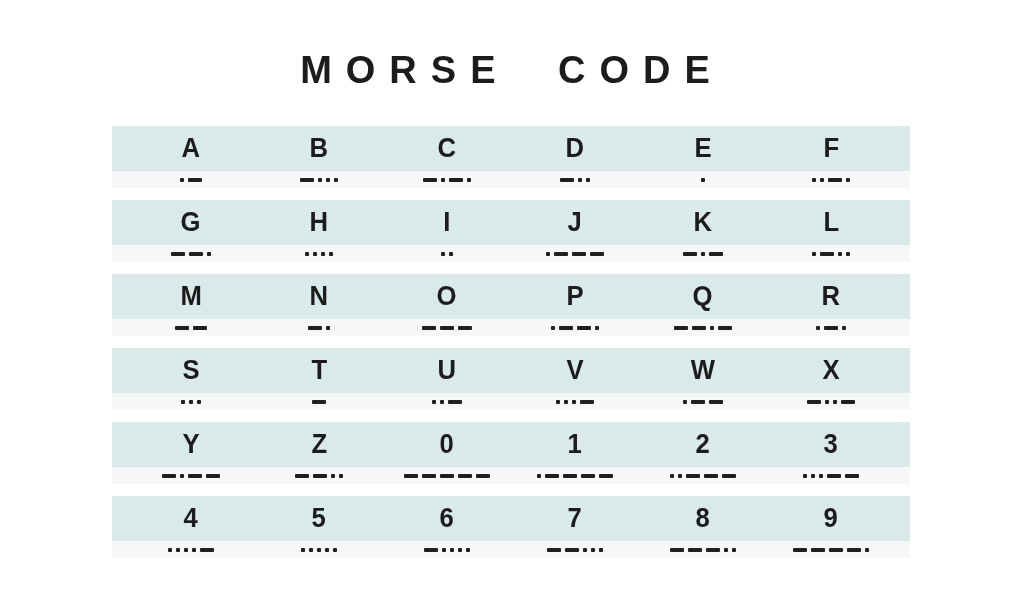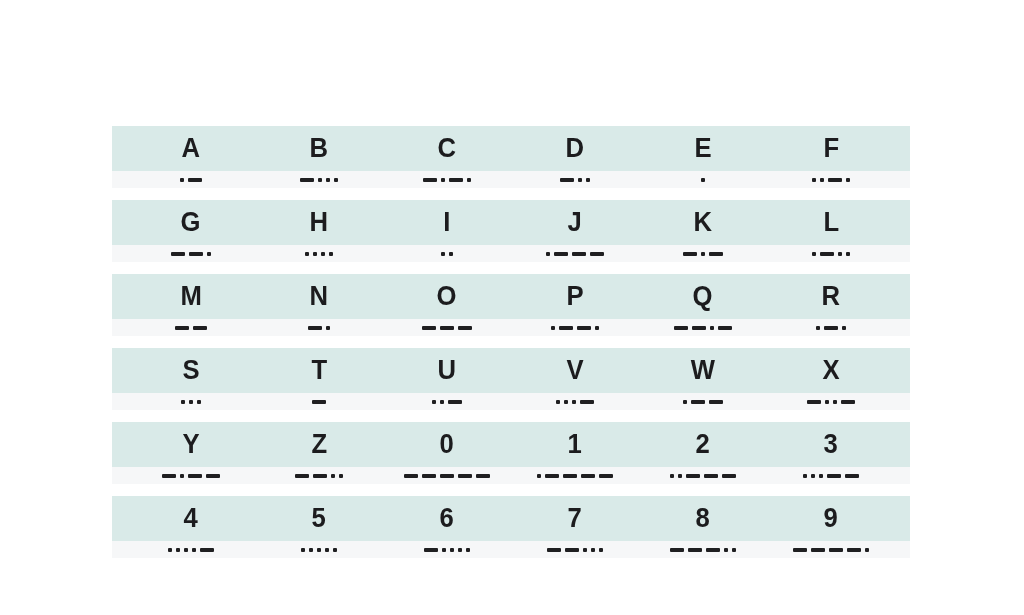--- a/index.html
+++ b/index.html
@@ -76,20 +76,21 @@
     background: #1f1f21;
     border-radius: 1px;
   }
   .dot  { width: 4px; }
   .dash { width: 14px; }
 </style>
 </head>
 <body>
 
 <div class="stage">
+  <h1 class="title">MORSE CODE</h1>
   <div class="table" id="morse-table">
       <div class="row">
         <div class="band">
           <span class="char">A</span>
           <span class="char">B</span>
           <span class="char">C</span>
           <span class="char">D</span>
           <span class="char">E</span>
           <span class="char">F</span>
         </div>

